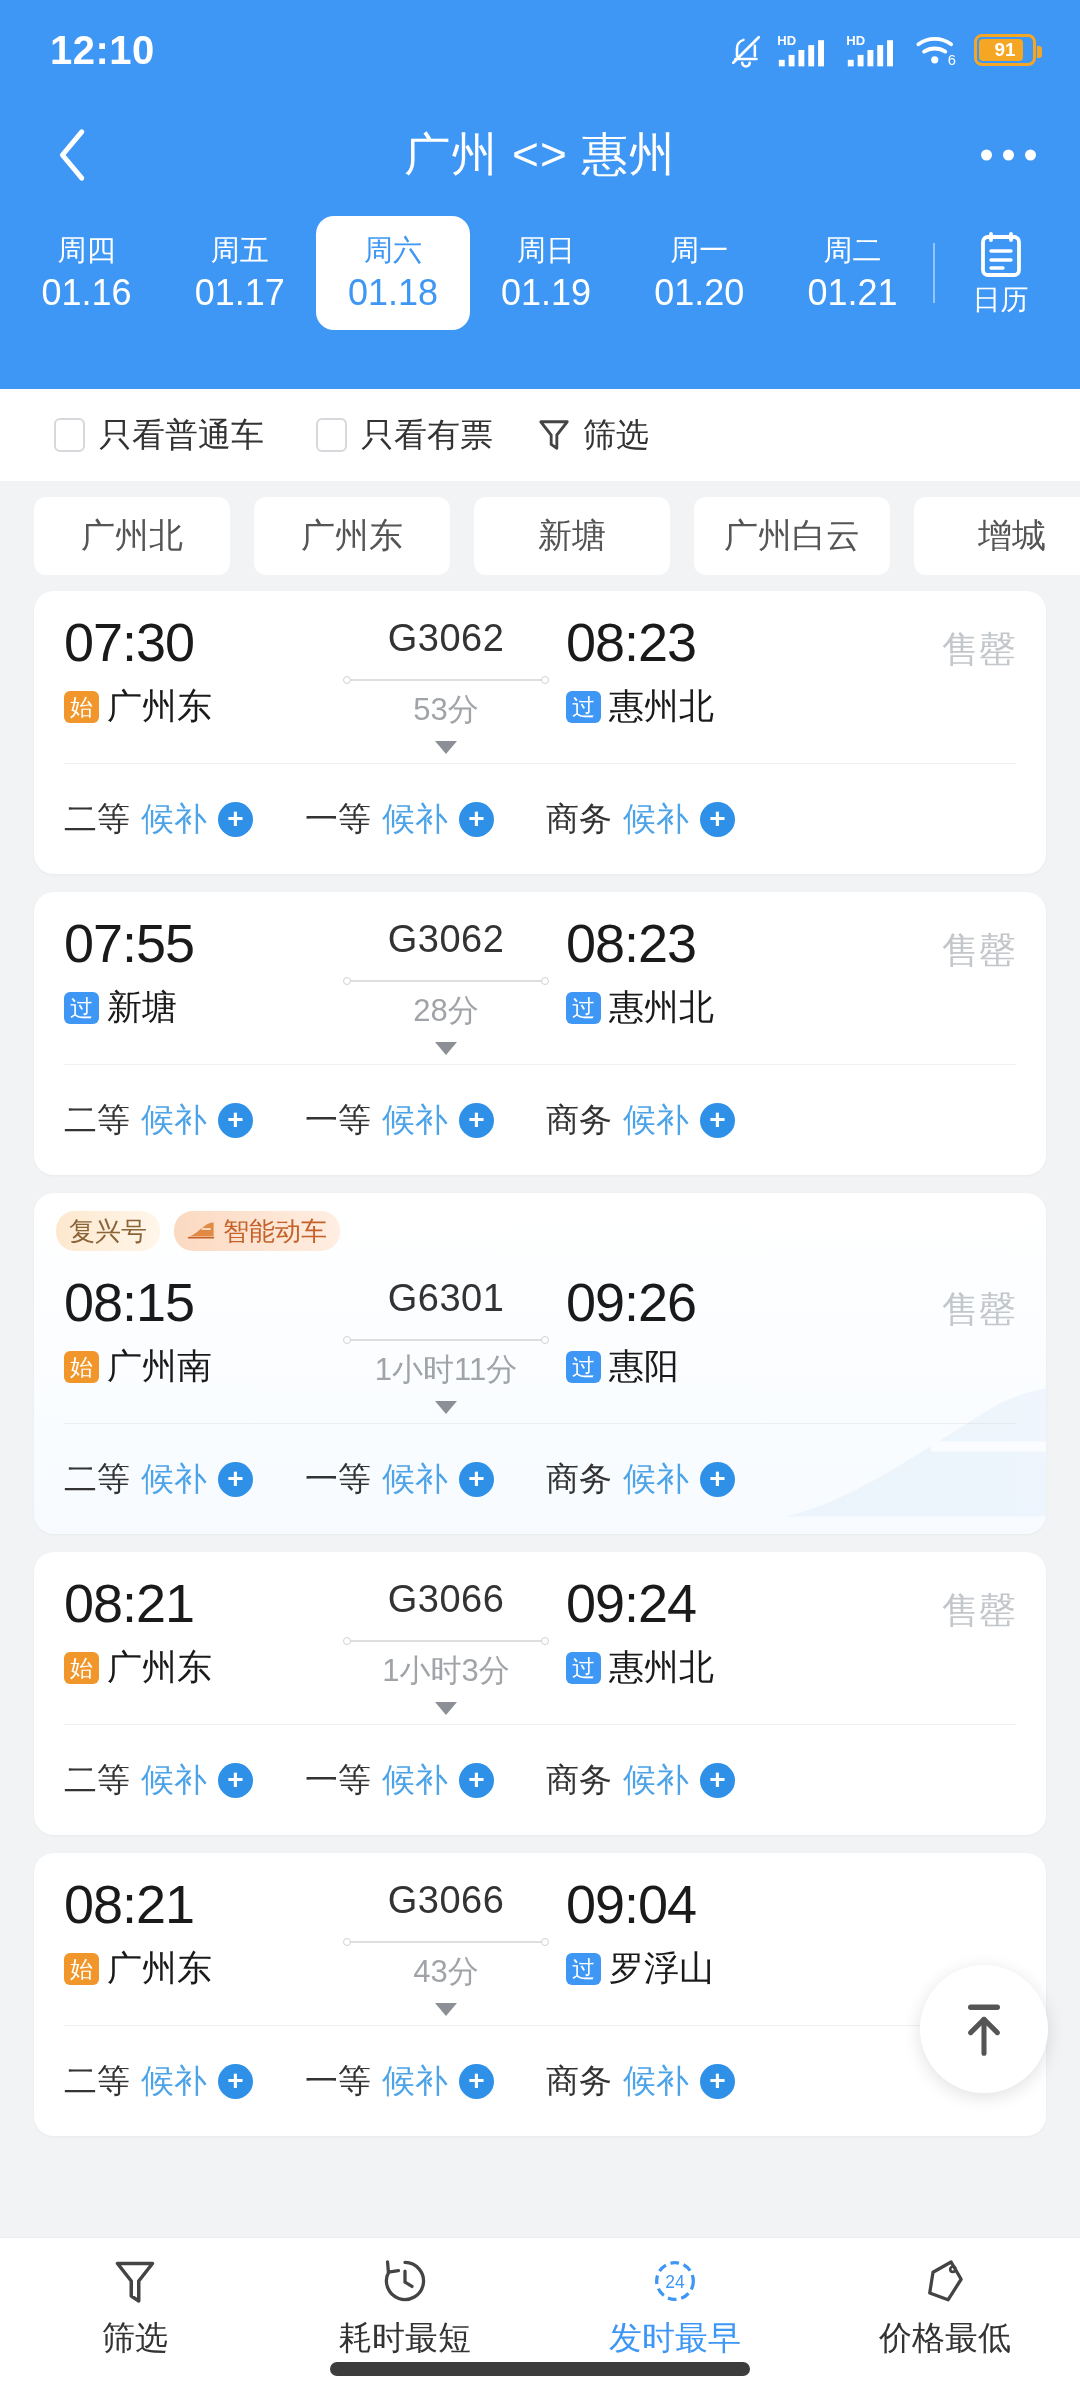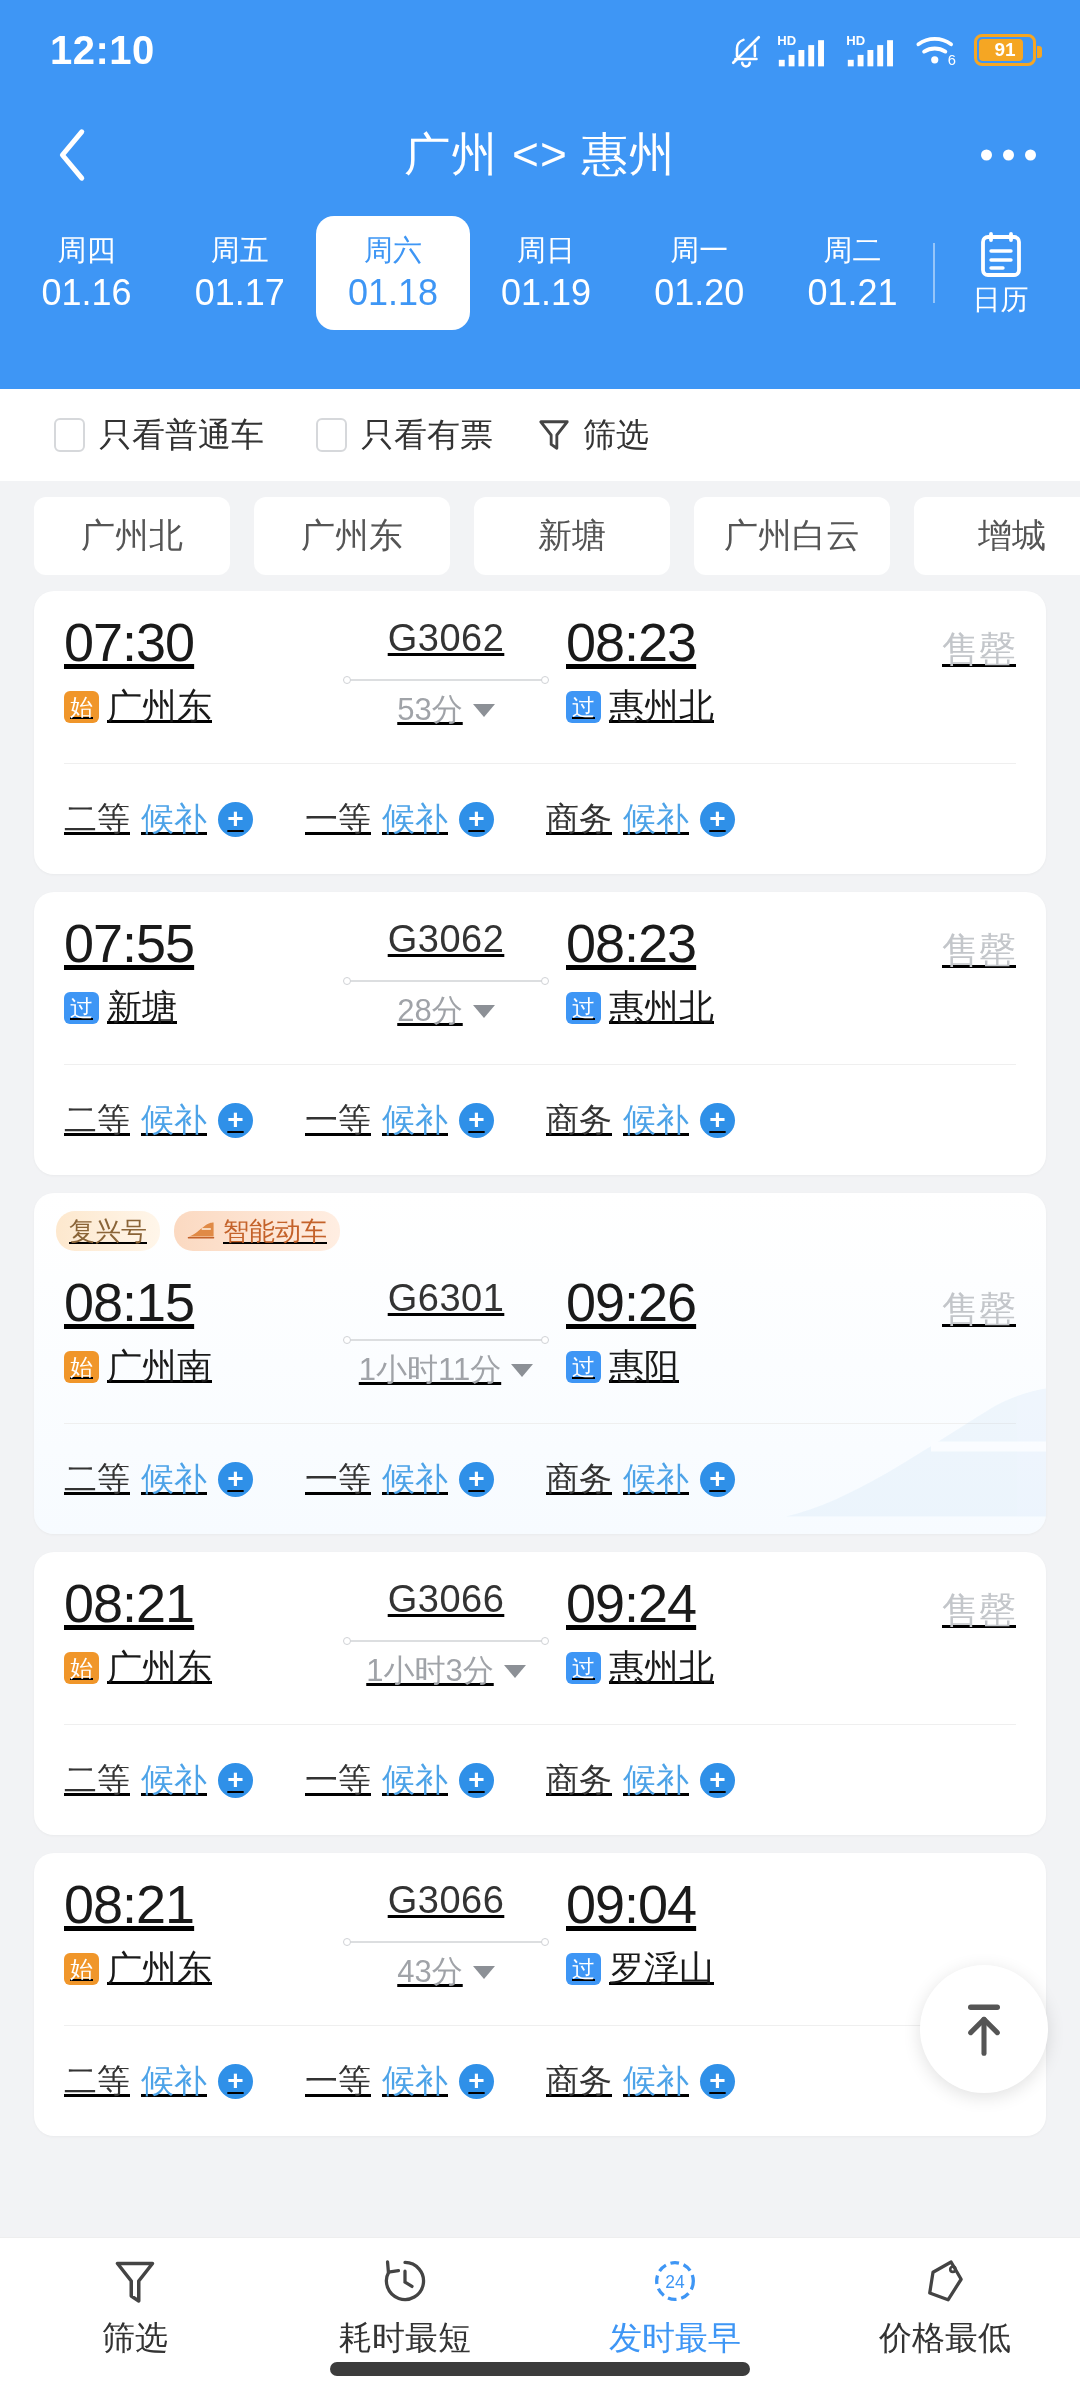--- a/index.html
+++ b/index.html
@@ -104,21 +104,21 @@
     font-size:34px;color:#555;padding:0 26px;flex:none;
   }
 
   
   .list{
     position:absolute;top:591px;left:0;width:1080px;height:1646px;
     overflow:hidden;
   }
   .card{
     position:relative;margin:0 34px 18px 34px;background:#fff;border-radius:20px;
-    box-shadow:0 1px 3px rgba(0,0,0,.04);overflow:hidden;text-decoration:underline;
+    box-shadow:0 1px 3px rgba(0,0,0,.04);overflow:hidden;
   }
   .card.special{background:linear-gradient(180deg,#FFFFFF 0%,#F7FBFF 100%);}
   .card-watermark{
     position:absolute;right:-30px;bottom:-30px;width:300px;height:200px;
     opacity:.18;pointer-events:none;
   }
   .badges{display:flex;gap:14px;padding:18px 0 0 22px;}
   .badge{
     font-size:26px;padding:5px 13px;border-radius:19px;
     display:flex;align-items:center;gap:8px;line-height:30px;
@@ -147,21 +147,21 @@
   }
   .durline:before{
     content:"";position:absolute;left:5px;right:5px;top:4px;height:2px;background:#DCDEE0;
   }
   .durline i{
     position:absolute;top:1px;width:8px;height:8px;border-radius:50%;
     border:1.5px solid #D0D2D6;background:#fff;box-sizing:border-box;
   }
   .durline i.l{left:0;} .durline i.r{right:0;}
   .durtext{
-    display:flex;align-items:center;gap:10px;font-size:31px;color:#A0A3A8;line-height:42px;
+    display:flex;align-items:center;gap:10px;font-size:31px;color:#A0A3A8;line-height:42px;flex-direction:column;
   }
   .caret{
     width:0;height:0;border-left:11px solid transparent;border-right:11px solid transparent;
     border-top:13px solid #8C9096;
   }
   .soldout{font-size:37px;color:#C3C6CA;}
 
   .divider{height:1px;background:#EFEFEF;margin:0 30px;}
 
   .seats{display:flex;align-items:center;height:110px;padding:0 30px;gap:52px;}

